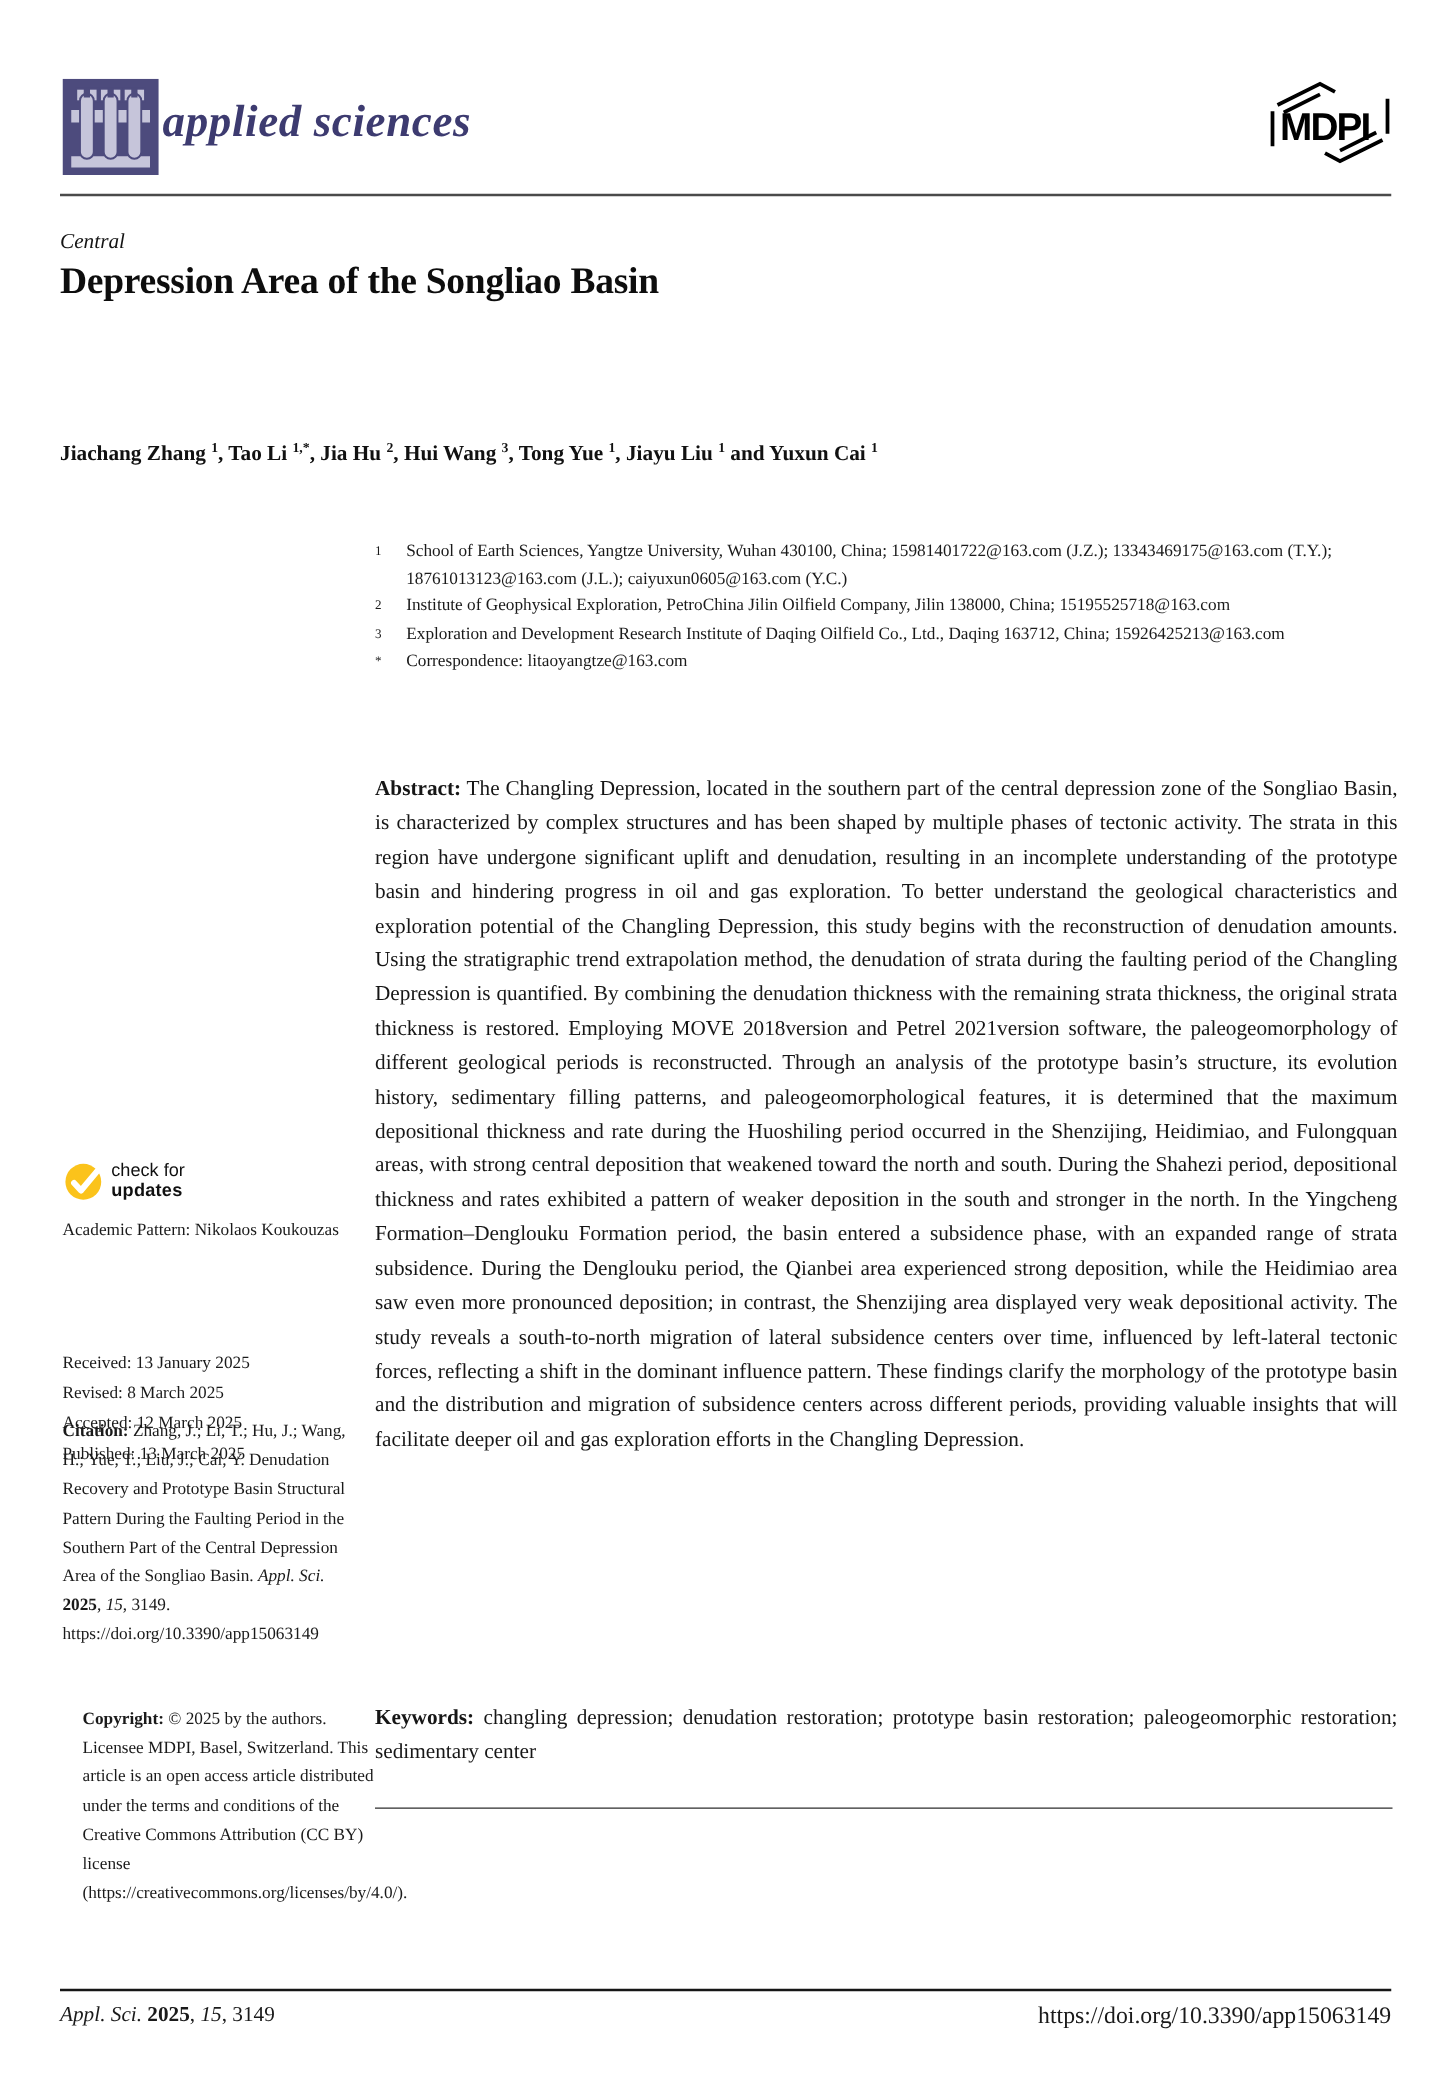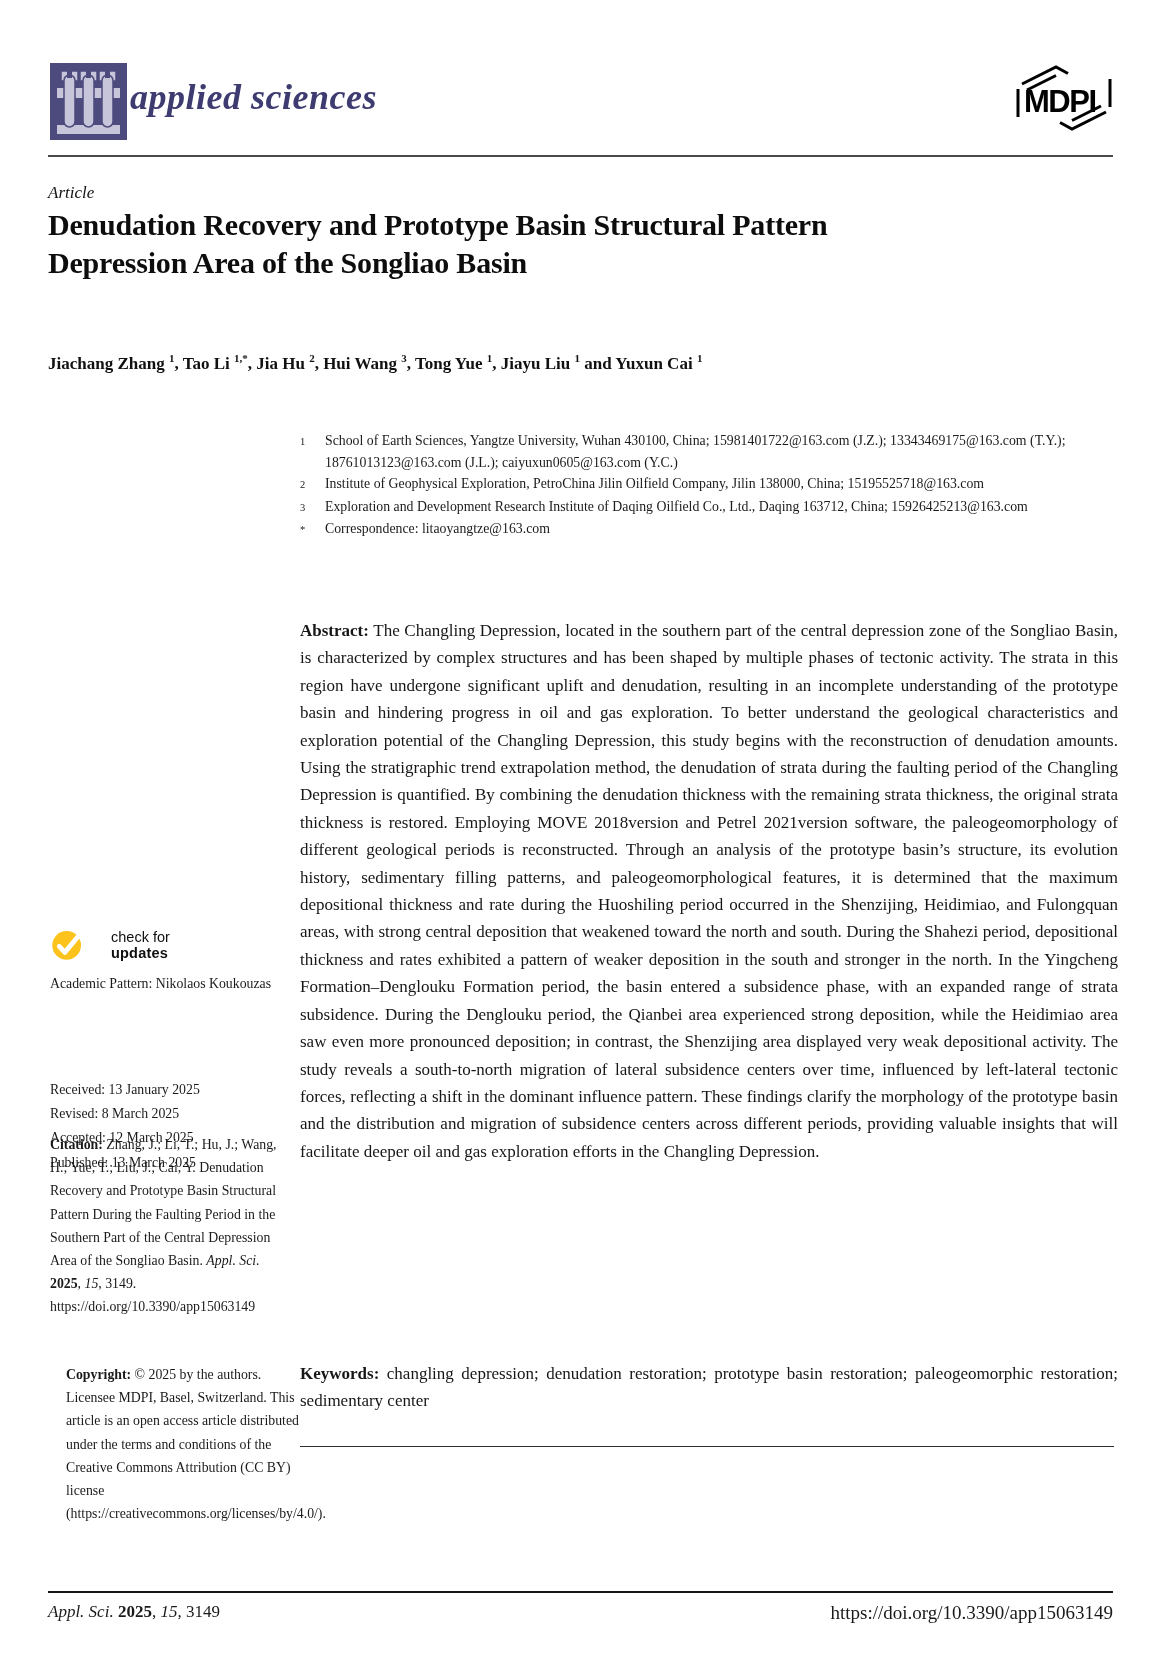--- a/index.html
+++ b/index.html
@@ -33,21 +33,21 @@
     position:absolute;left:300px;top:617px;width:818px;
     font-size:17px;line-height:27.4px;text-align:justify;color:#161616;
   }
   .bold-label{font-weight:700;}
   .keywords{
     position:absolute;left:300px;top:1360px;width:818px;
     font-size:17px;line-height:27.4px;text-align:justify;color:#161616;
   }
   .kw-rule{position:absolute;left:300px;top:1446px;width:814px;height:1px;background:#2e2e2e;}
   
-  .badge{position:absolute;left:50px;top:926px;display:flex;align-items:center;gap:24px;cursor:pointer;}
+  .badge{position:absolute;left:50px;top:926px;display:flex;align-items:center;gap:2px;cursor:pointer;}
   .badge-icon{width:37px;height:37px;flex:0 0 37px;}
   .badge-text{font-family:"Liberation Sans","DejaVu Sans",sans-serif;font-size:14.5px;line-height:16px;color:#101010;}
   .badge-line2{font-weight:700;letter-spacing:0.2px;}
   .academic-editor{position:absolute;left:50px;top:972px;width:225px;font-size:13.8px;line-height:24px;}
   .sidebar-dates{position:absolute;left:50px;top:1078px;width:245px;font-size:13.8px;line-height:24.2px;}
   .citation{position:absolute;left:50px;top:1133px;width:240px;font-size:13.8px;line-height:23.2px;}
   .copyright{position:absolute;left:66px;top:1363px;width:240px;font-size:13.8px;line-height:23.2px;}
   
   .footer-rule{position:absolute;left:48px;top:1591px;width:1065px;height:2px;background:#161616;}
   .footer-left{position:absolute;left:48px;top:1602px;font-size:17px;}
@@ -95,23 +95,22 @@
         <path d="M99 15 V43"></path>
         <path d="M95 48 L61 65 L49 58.5"></path>
         <path d="M90 42 L61 56.5"></path>
       </g>
       <text x="13" y="48" font-family="Liberation Sans, DejaVu Sans, sans-serif" font-size="31" font-weight="800" letter-spacing="-1.5" fill="#000">MDPI</text>
     </svg>
   </div>
 
   <div class="rule-top"></div>
 
-  <div class="article-label">Article</div>
+  <div class="article-label">Central</div>
   <div class="title">
-    <div>Denudation Recovery and Prototype Basin Structural Pattern</div>
     <div>Depression Area of the Songliao Basin</div>
   </div>
   <div class="authors"><span>Jiachang Zhang <sup>1</sup></span>, <span>Tao Li <sup>1,*</sup></span>, <span>Jia Hu <sup>2</sup></span>, <span>Hui Wang <sup>3</sup></span>, <span>Tong Yue <sup>1</sup></span>, <span>Jiayu Liu <sup>1</sup></span> and <span>Yuxun Cai <sup>1</sup></span></div>
 
   <div class="affiliations">
       <div class="aff-row">
         <span class="aff-marker">1</span>
         <span class="aff-text">School of Earth Sciences, Yangtze University, Wuhan 430100, China; 15981401722@163.com (J.Z.); 13343469175@163.com (T.Y.); 18761013123@163.com (J.L.); caiyuxun0605@163.com (Y.C.)</span>
       </div>
       <div class="aff-row">

